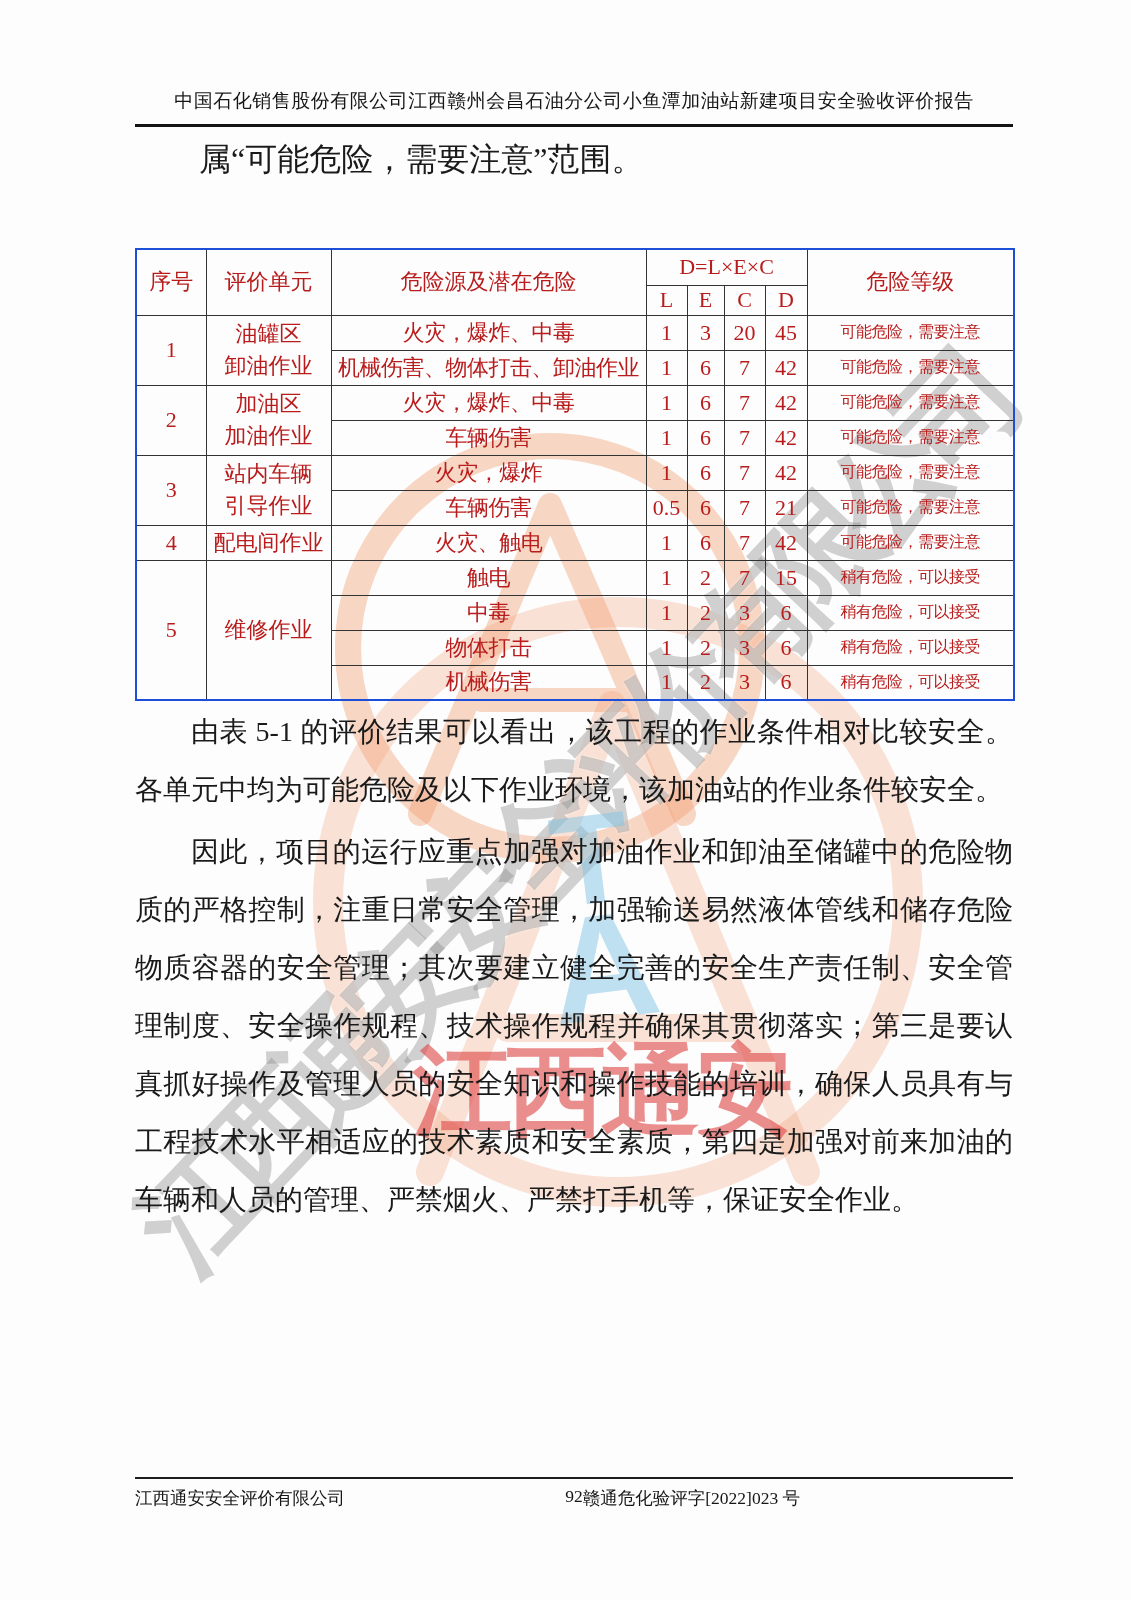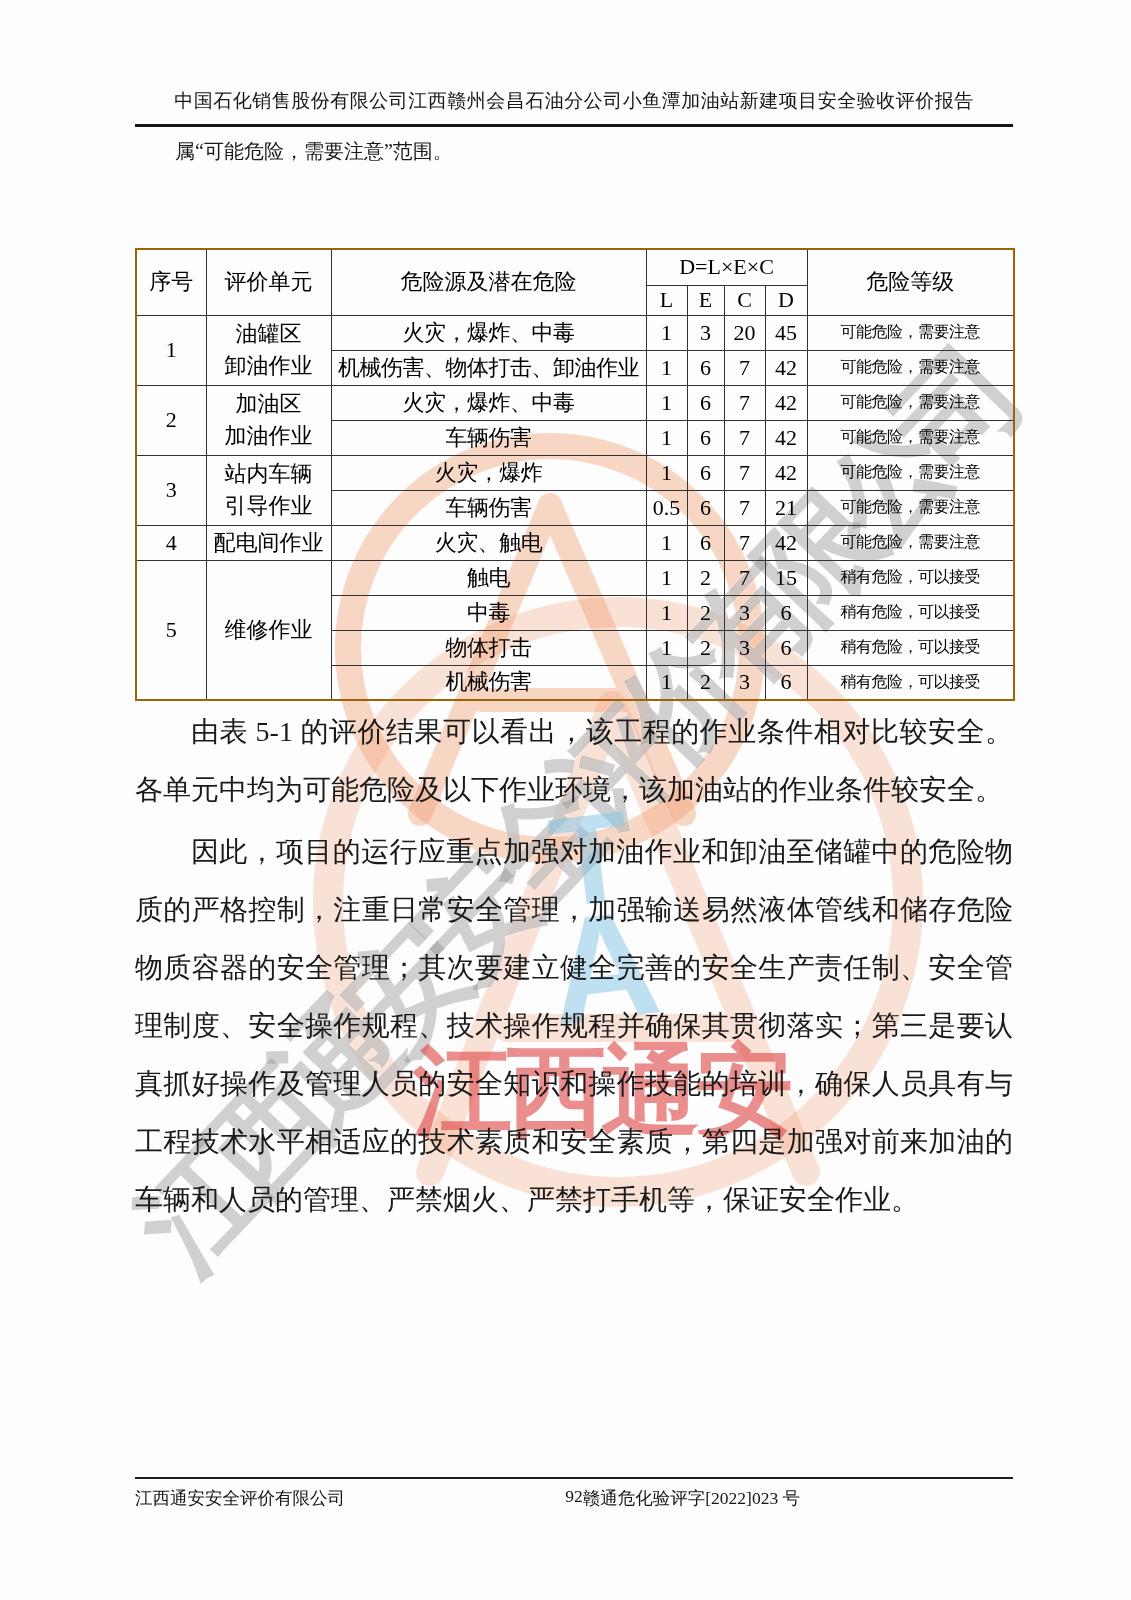--- a/index.html
+++ b/index.html
@@ -49,31 +49,31 @@
     position:absolute;top:88px;left:135px;width:878px;
     text-align:center;font-size:19px;letter-spacing:0.5px;
     color:#161616;
   }
   .head-rule{
     position:absolute;top:124px;left:135px;width:878px;height:3px;
     background:#141414;
   }
   .intro{
     position:absolute;top:138px;left:135px;width:878px;
-    font-size:20px;text-indent:2em;
+    font-size:32px;text-indent:2em;
   }
   .table-title{
     position:absolute;top:192px;left:135px;width:878px;
     text-align:center;font-size:26px;letter-spacing:1px;
   }
   .table-wrap{position:absolute;top:248px;left:135px;width:878px;}
   table.risk{
     border-collapse:collapse;table-layout:fixed;width:878px;
-    border:2px solid #a16207;
-    font-size:22px;color:#000000;
+    border:2px solid #1d4ed8;
+    font-size:22px;color:#b91c1c;
   }
   table.risk th,table.risk td{
     border:1px solid #333;
     text-align:center;vertical-align:middle;
     padding:0 2px;overflow:hidden;
     font-weight:normal;
   }
   tr.hrow1{height:36px;} tr.hrow2{height:30px;}
   table.risk tbody tr{height:35px;}
   td.cell-unit{white-space:pre-line;line-height:1.45;}

